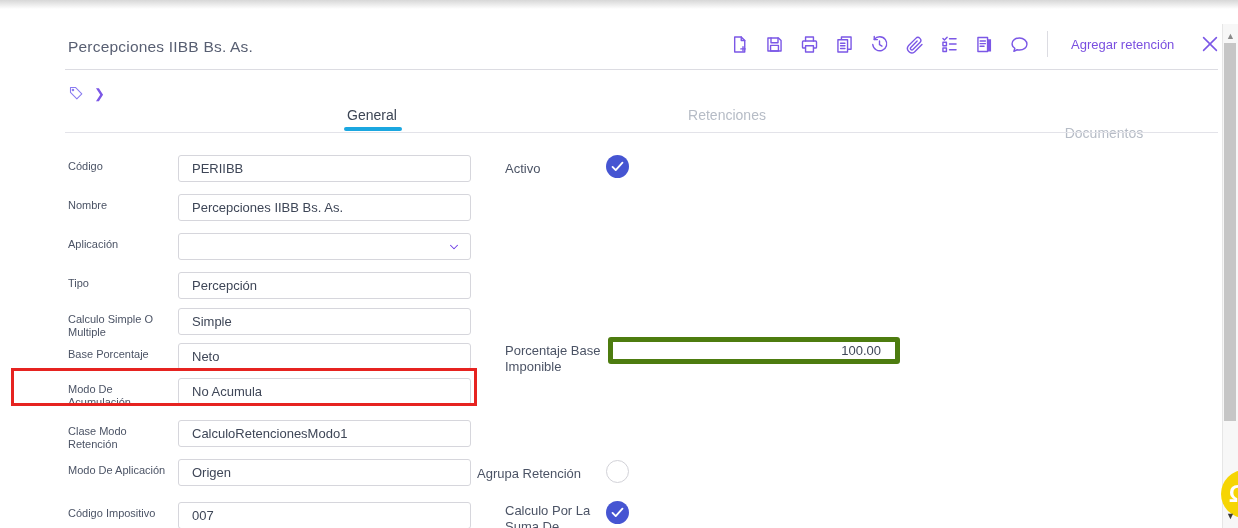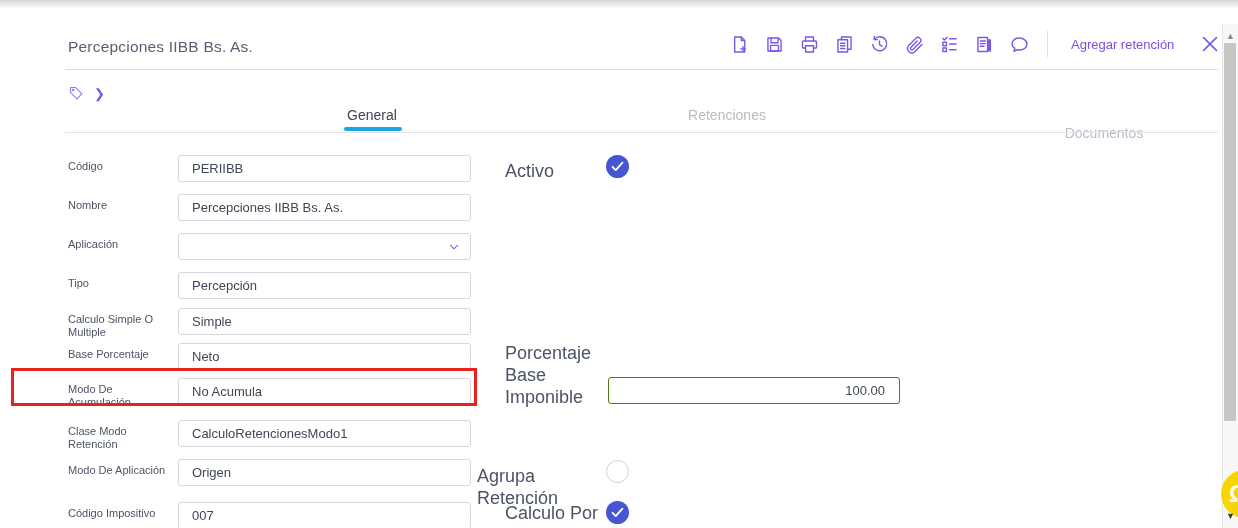--- a/index.html
+++ b/index.html
@@ -34,23 +34,23 @@
   .tabs-line { position:absolute; left:65px; top:132px; width:1153px; height:1px; background:#e3e3e9; }
 
   
   .lrow { position:absolute; left:0; }
   .flabel { position:absolute; left:68px; top:5px; width:108px; font-size:11px; line-height:1.22; color:#4b5365; }
   .finput { position:absolute; left:178px; top:0; width:293px; height:27px; border:1px solid #d6d6dc;
     border-radius:3px; background:#fff; display:flex; align-items:center; padding:0 13px; font-size:13px; color:#3e4657; }
   .finput .dd-chevron { position:absolute; right:9px; top:6px; }
   .finput .dd-chevron svg { width:14px; height:14px; stroke:#6c3ce6; fill:none; stroke-width:1.8; stroke-linecap:round; stroke-linejoin:round; }
 
-  .rrow-label { position:absolute; width:100px; font-size:18px; line-height:1.22; color:#4b5365; }
-  .num-input { position:absolute; left:608px; width:292px; height:27px; border:1px solid #4d7c0f; border-radius:3px;
-    display:flex; align-items:center; justify-content:flex-end; padding:0 14px; font-size:13px; color:#3e4657;margin-top:40px; }
+  .rrow-label { position:absolute; width:100px; font-size:13px; line-height:1.22; color:#4b5365; }
+  .num-input { position:absolute; left:608px; width:292px; height:27px; border:5px solid #4d7c0f; border-radius:3px;
+    display:flex; align-items:center; justify-content:flex-end; padding:0 14px; font-size:13px; color:#3e4657; }
 
   .chk { position:absolute; width:23px; height:23px; border-radius:50%; cursor:pointer; }
   .chk.on { background:#4655d2; }
   .chk.on svg { position:absolute; left:3px; top:3px; width:17px; height:17px; stroke:#fff; fill:none; stroke-width:2.6; stroke-linecap:round; stroke-linejoin:round; }
   .chk.off { background:#fff; border:1.5px solid #d2d2d8; }
 
   .red-highlight { position:absolute; left:11px; top:368px; width:466px; height:38px;
     border:3px solid #e62320; z-index:5; pointer-events:none; }
 
   

